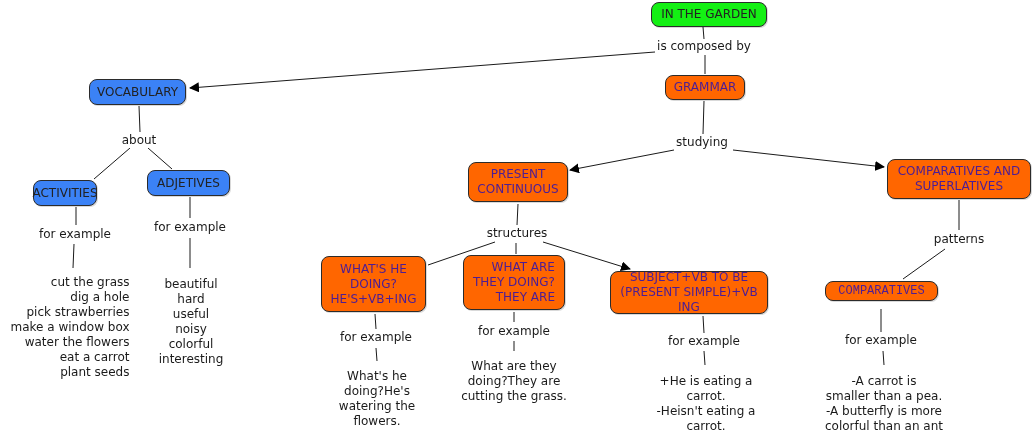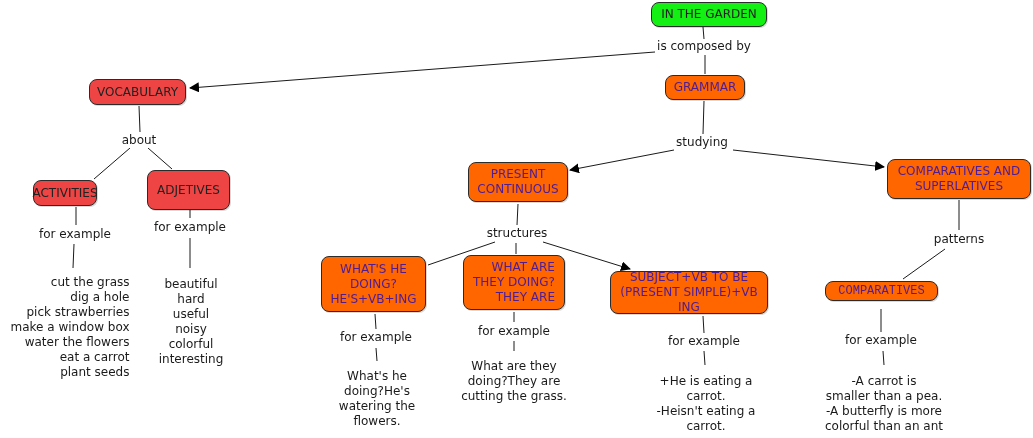--- a/index.html
+++ b/index.html
@@ -4,21 +4,21 @@
 <style>
   html, body { margin: 0; padding: 0; background: #ffffff; }
   body { width: 1033px; height: 438px; position: relative; overflow: hidden;
          font-family: "DejaVu Sans", sans-serif; font-size: 12px; color: #1a1a1a; }
   svg.links { position: absolute; left: 0; top: 0; width: 1033px; height: 438px; }
   .node { position: absolute; box-sizing: border-box; border: 1px solid #2b2b2b; border-radius: 8px;
           display: flex; align-items: center; justify-content: center; text-align: center;
           line-height: 15px; font-size: 12px; color: #222; white-space: pre-line;
           box-shadow: 1px 1px 0 rgba(0,0,0,0.15); cursor: pointer; }
   .green { background: #14f014; }
-  .yellow { background: #ef4444; }
+  .yellow { background: #3b82f6; }
   .orange { background: #ff6600; color: #4c1d95; }
   .label { position: absolute; background: #fff; text-align: center; font-size: 12px;
            line-height: 15px; white-space: nowrap; transform: translateX(-50%); padding: 0 2px; }
   .text-block { position: absolute; text-align: center; font-size: 12px; line-height: 15px;
                 white-space: pre-line; transform: translateX(-50%); }
 </style>
 </head>
 <body>
 
 <svg class="links" xmlns="http://www.w3.org/2000/svg">
@@ -60,21 +60,21 @@
     <line x1="945" y1="249" x2="903" y2="279"></line>
     <line x1="881" y1="309" x2="881" y2="332"></line>
     <line x1="883" y1="351" x2="884" y2="365"></line>
   </g>
 </svg>
 
 <div class="node green" style="left:643px; top:2px; width:116px; height:25px;margin-left:8px;">IN THE GARDEN</div>
 <div class="node orange" style="left:665px; top:75px; width:80px; height:25px;">GRAMMAR</div>
 <div class="node yellow" style="left:89px; top:79px; width:97px; height:26px;">VOCABULARY</div>
 <div class="node yellow" style="left:33px; top:180px; width:64px; height:26px;">ACTIVITIES</div>
-<div class="node yellow" style="left:147px; top:170px; width:83px; height:40px;">ADJETIVES</div>
+<div class="node yellow" style="left:147px; top:170px; width:83px; height:26px;">ADJETIVES</div>
 <div class="node orange" style="left:468px; top:162px; width:100px; height:40px;">PRESENT
 CONTINUOUS</div>
 <div class="node orange" style="left:887px; top:159px; width:144px; height:40px;">COMPARATIVES AND
 SUPERLATIVES</div>
 <div class="node orange" style="left:321px; top:256px; width:105px; height:56px;">WHAT'S HE
 DOING?
 HE'S+VB+ING</div>
 <div class="node orange" style="left:463px; top:255px; width:102px; height:55px;text-align:right;">WHAT ARE
 THEY DOING?
 THEY ARE</div>

